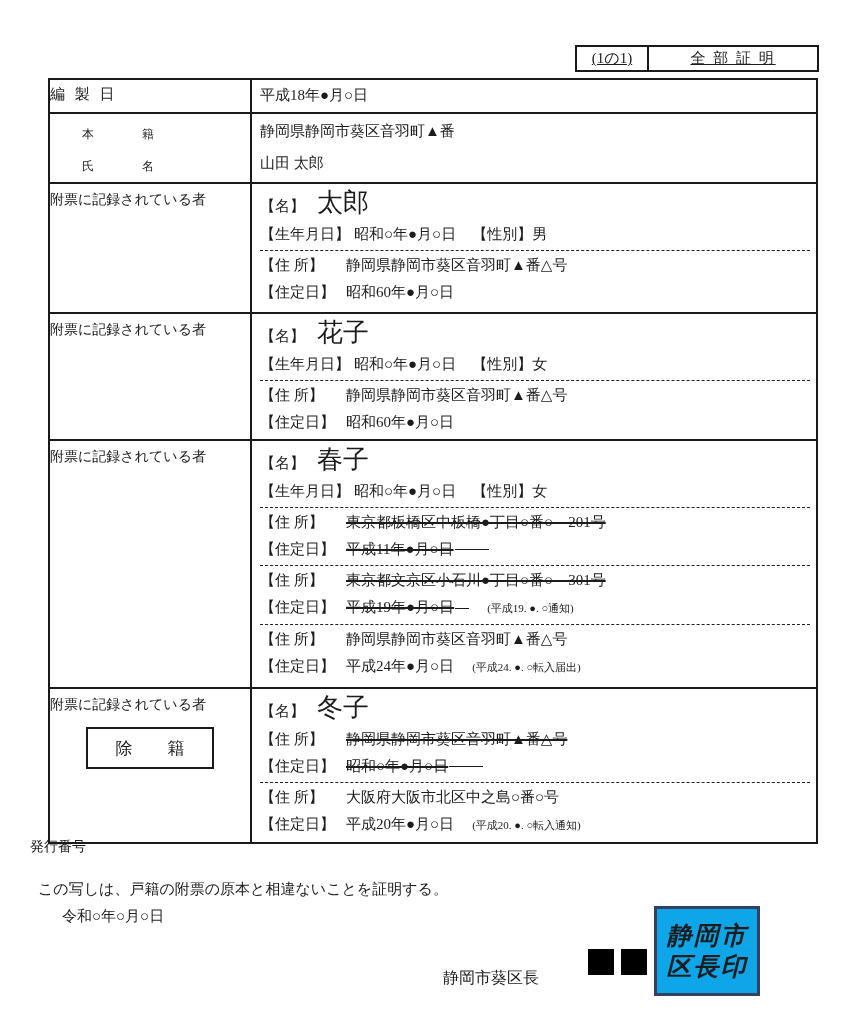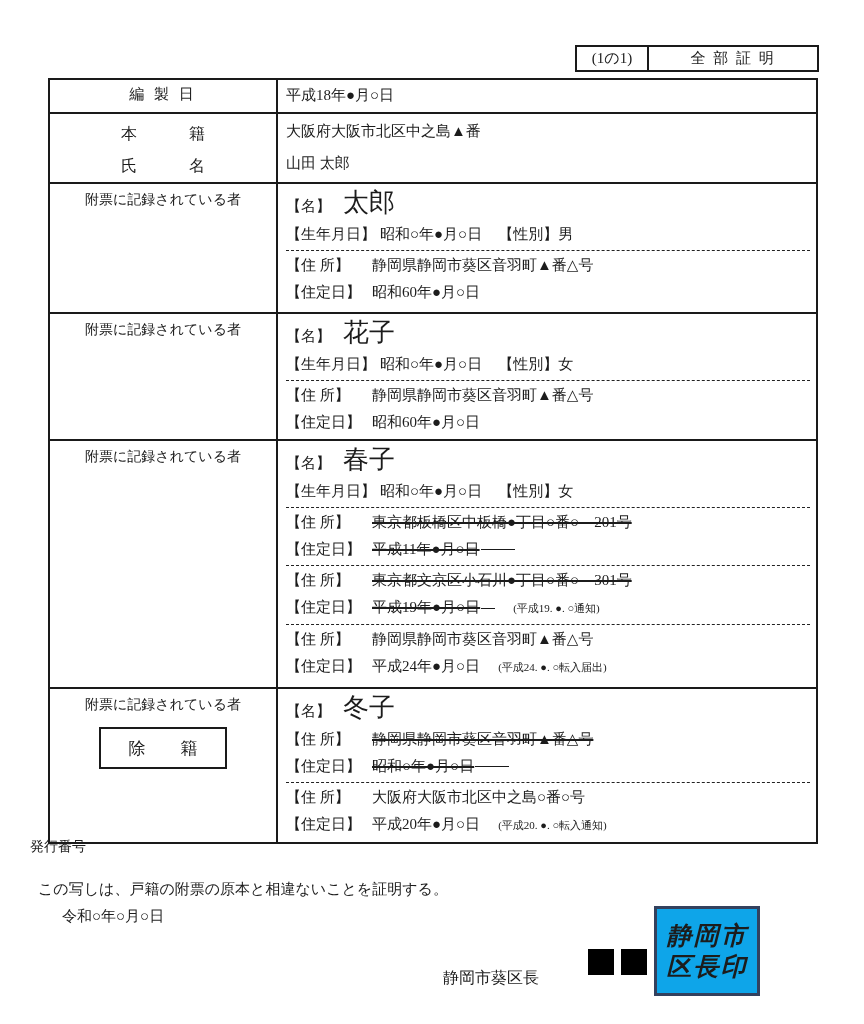--- a/index.html
+++ b/index.html
@@ -3,39 +3,39 @@
 <meta charset="utf-8">
 <style>
   html,body{margin:0;padding:0;}
   body{
     width:864px;height:1024px;background:#ffffff;position:relative;
     font-family:"Liberation Serif","DejaVu Serif",serif;color:#1c1c1c;
     -webkit-font-smoothing:antialiased;
   }
   .cert-header{position:absolute;top:45px;left:575px;display:flex;}
   .hb{border:2px solid #1a1a1a;height:27px;line-height:23px;box-sizing:border-box;
-      text-align:center;font-size:15px;background:#fff;}
+      text-align:center;font-size:15px;background:#fff;text-decoration:underline;}
   .hb-page{width:74px;}
   .hb-type{width:170px;border-left:none;letter-spacing:2px;}
 
   .doc-table{position:absolute;top:78px;left:48px;width:770px;
       border:2px solid #1a1a1a;box-sizing:border-box;background:#fff;}
   .trow{display:flex;border-top:2px solid #1a1a1a;}
   .trow:first-child{border-top:none;}
-  .lcell{width:228px;flex-shrink:0;border-right:2px solid #1a1a1a;box-sizing:border-box;
-      text-align:center;}
+  .lcell{width:202px;flex-shrink:0;border-right:2px solid #1a1a1a;box-sizing:border-box;
+      text-align:left;}
   .rcell{flex:1;padding:1px 6px 3px 8px;min-width:0;border-radius:11px;}
 
   .row-hensei{min-height:28px;}
   .row-hensei .lcell{font-size:15px;line-height:28px;letter-spacing:3px;}
   .row-hensei .rcell{font-size:15px;line-height:28px;}
 
   .row-honseki{min-height:68px;}
   .row-honseki .lcell{padding-top:4px;}
-  .lbl-wide{display:block;font-size:16px;line-height:32px;letter-spacing:18px;padding-left:18px;}
+  .lbl-wide{display:block;font-size:12px;line-height:32px;letter-spacing:18px;padding-left:32px;}
   .row-honseki .rcell div{font-size:15px;line-height:32px;}
 
   .person-row .lcell{padding-top:7px;font-size:14px;}
   .row-p1{min-height:128px;}
   .row-p2{min-height:123px;}
   .row-p3{min-height:246px;}
   .row-p4{min-height:149px;}
 
   .name-line{display:flex;align-items:baseline;height:36px;}
   .nlbl{font-size:15px;}
@@ -85,21 +85,21 @@
     <div class="lcell">編 製 日</div>
     <div class="rcell">平成18年●月○日</div>
   </div>
 
   <div class="trow row-honseki">
     <div class="lcell">
       <span class="lbl-wide">本　籍</span>
       <span class="lbl-wide">氏　名</span>
     </div>
     <div class="rcell">
-      <div>大阪府大阪市北区中之島▲番</div>
+      <div>静岡県静岡市葵区音羽町▲番</div>
       <div>山田 太郎</div>
     </div>
   </div>
 
   <div class="trow person-row row-p1">
     <div class="lcell">附票に記録されている者</div>
     <div class="rcell">
       <div class="name-line">
         <span class="nlbl">【名】</span>
         <span class="nbig">太郎</span>

